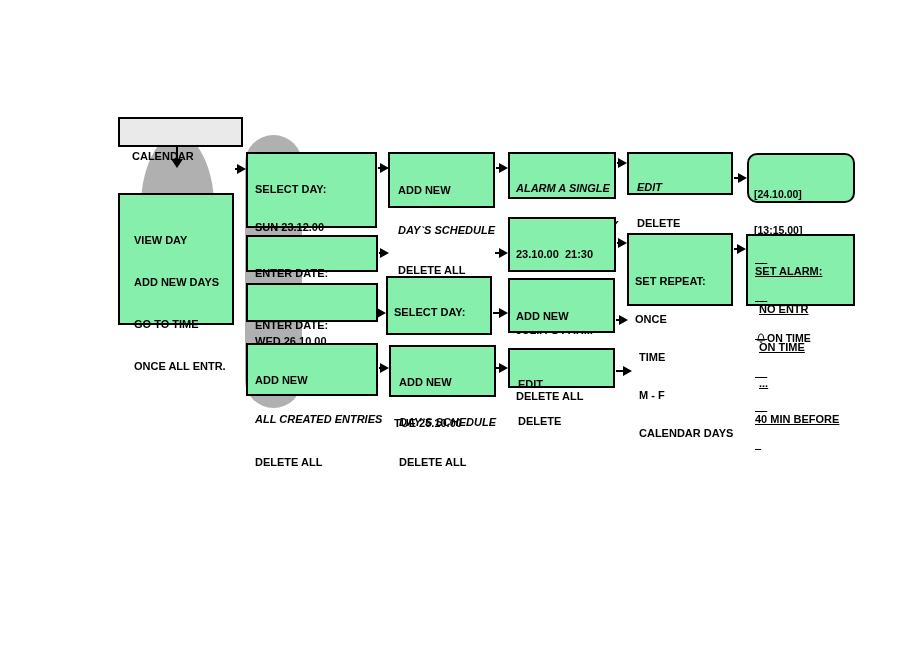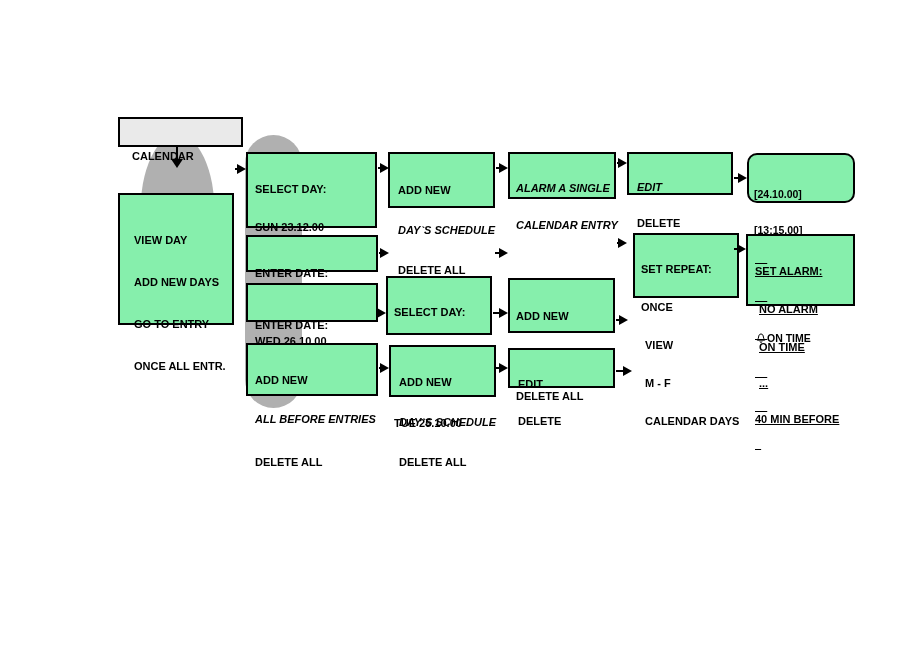--- a/index.html
+++ b/index.html
@@ -54,21 +54,21 @@
   #b-vse  { left: 508px; top: 152px; width: 108px; height: 47px;  padding: 4px 0 0 6px; }
   #b-vse .ln { line-height: 13px; }
   #b-ev   { left: 508px; top: 217px; width: 108px; height: 55px;  padding: 4px 0 0 6px; }
   #b-dsg  { left: 508px; top: 278px; width: 107px; height: 55px;  padding: 4px 0 0 6px; }
   #b-dsg .ln { line-height: 16px; }
   #b-eda2 { left: 508px; top: 348px; width: 107px; height: 40px;  padding: 4px 0 0 8px; }
   #b-eda2 .ln { line-height: 13px; }
 
   #b-edv  { left: 627px; top: 152px; width: 106px; height: 43px;  padding: 3px 0 0 8px; }
   #b-edv .ln { line-height: 12px; }
-  #b-sr   { left: 627px; top: 233px; width: 106px; height: 65px;  padding: 3px 0 0 6px; margin-left: 6px; }
+  #b-sr   { left: 627px; top: 233px; width: 106px; height: 73px;  padding: 15px 0 0 6px; }
 
   #b-det  { left: 747px; top: 153px; width: 108px; height: 50px;  padding: 9px 0 0 5px; font-size: 10.5px; border-radius: 10px; }
   #b-det .ln { line-height: 12px; }
   #b-sa   { left: 746px; top: 234px; width: 109px; height: 72px;  padding: 4px 0 0 7px; text-decoration: underline; }
   #b-sa .dots { line-height: 10px; }
 
   .alarm-line { display: flex; align-items: center; gap: 1px; padding-left: 2px; }
   .alarm-line svg { display: block; }
 
   
@@ -102,21 +102,21 @@
   </div>
 
   <div class="arw-down" style="left:171px; top:147px;">
     <div class="shv"></div>
     <div class="hdv"></div>
   </div>
 
   <div class="box" id="b-menu">
     <span class="ln">VIEW DAY</span>
     <span class="ln">ADD NEW DAYS</span>
-    <span class="ln">GO TO ENTRY</span>
+    <span class="ln">GO TO TIME</span>
     <span class="ln">ONCE ALL ENTR.</span>
   </div>
 
   <div class="box" id="b-sdv">
     <span class="ln">SELECT DAY:</span>
     <span class="ln">SUN 23.12.00</span>
     <span class="ln it">MON 24.10.00*</span>
     <span class="ln">TUE 25.10.00</span>
     <span class="ln">WED 26.10.00</span>
   </div>
@@ -124,21 +124,21 @@
   <div class="box" id="b-eda">
     <span class="ln">ENTER DATE:</span>
   </div>
 
   <div class="box" id="b-edg">
     <span class="ln">ENTER DATE:</span>
   </div>
 
   <div class="box" id="b-all">
     <span class="ln">ADD NEW</span>
-    <span class="ln it">ALL BEFORE ENTRIES</span>
+    <span class="ln it">ALL CREATED ENTRIES</span>
     <span class="ln">DELETE ALL</span>
   </div>
 
   <div class="box" id="b-dsv">
     <span class="ln">ADD NEW</span>
     <span class="ln it">DAY`S SCHEDULE</span>
     <span class="ln">DELETE ALL</span>
   </div>
 
 
@@ -153,62 +153,67 @@
     <span class="ln">ADD NEW</span>
     <span class="ln it">DAY`S SCHEDULE</span>
     <span class="ln">DELETE ALL</span>
   </div>
 
   <div class="box" id="b-vse">
     <span class="ln it">ALARM A SINGLE</span>
     <span class="ln it">CALENDAR ENTRY</span>
   </div>
 
+  <div class="box" id="b-ev">
+    <span class="ln">23.10.00  21:30</span>
+    <span class="ln">ENTER EVENT:</span>
+    <span class="ln it">JULIA`S PAR...</span>
+  </div>
 
   <div class="box" id="b-dsg">
     <span class="ln">ADD NEW</span>
     <span class="ln">DAY`S SCHEDULE</span>
     <span class="ln">DELETE ALL</span>
   </div>
 
   <div class="box" id="b-eda2">
     <span class="ln">EDIT</span>
     <span class="ln">DELETE</span>
   </div>
 
   <div class="box" id="b-edv">
     <span class="ln it">EDIT</span>
     <span class="ln">DELETE</span>
   </div>
 
   <div class="box" id="b-sr">
     <span class="ln">SET REPEAT:</span>
     <span class="ln">ONCE</span>
-    <span class="ln ind">VIEW</span>
+    <span class="ln ind">TIME</span>
     <span class="ln ind">M - F</span>
     <span class="ln ind">CALENDAR DAYS</span>
   </div>
 
   <div class="box" id="b-det">
     <span class="ln">[24.10.00]</span>
     <span class="ln">[13:15.00]</span>
     <span class="ln">MEETING AT WORK</span>
     <span class="ln">ONCE</span>
     <span class="ln alarm-line">
       <span><svg width="10" height="11" viewBox="0 0 10 11">
             <path d="M5 1 C3.2 1 2.8 2.5 2.6 4 C2.4 5.2 2 6.2 1.2 7.2 L8.8 7.2 C8 6.2 7.6 5.2 7.4 4 C7.2 2.5 6.8 1 5 1 Z" fill="none" stroke="#000" stroke-width="1"></path>
             <path d="M4 8.4 a1 1 0 0 0 2 0" fill="none" stroke="#000" stroke-width="1"></path>
           </svg></span>
       <span>ON TIME</span>
     </span>
   </div>
 
   <div class="box" id="b-sa">
     <span class="ln">SET ALARM:</span>
-    <span class="ln ind">NO ALARM</span>
+    <span class="ln ind">NO ENTR</span>
     <span class="ln ind">ON TIME</span>
     <span class="ln ind dots">...</span>
     <span class="ln">40 MIN BEFORE</span>
   </div>
 
   <div class="arw" style="left:235px; top:164px; width:11px;">
       <div class="sh"></div>
       <div class="hd"></div>
     </div>
   <div class="arw" style="left:378px; top:163px; width:11px;">

